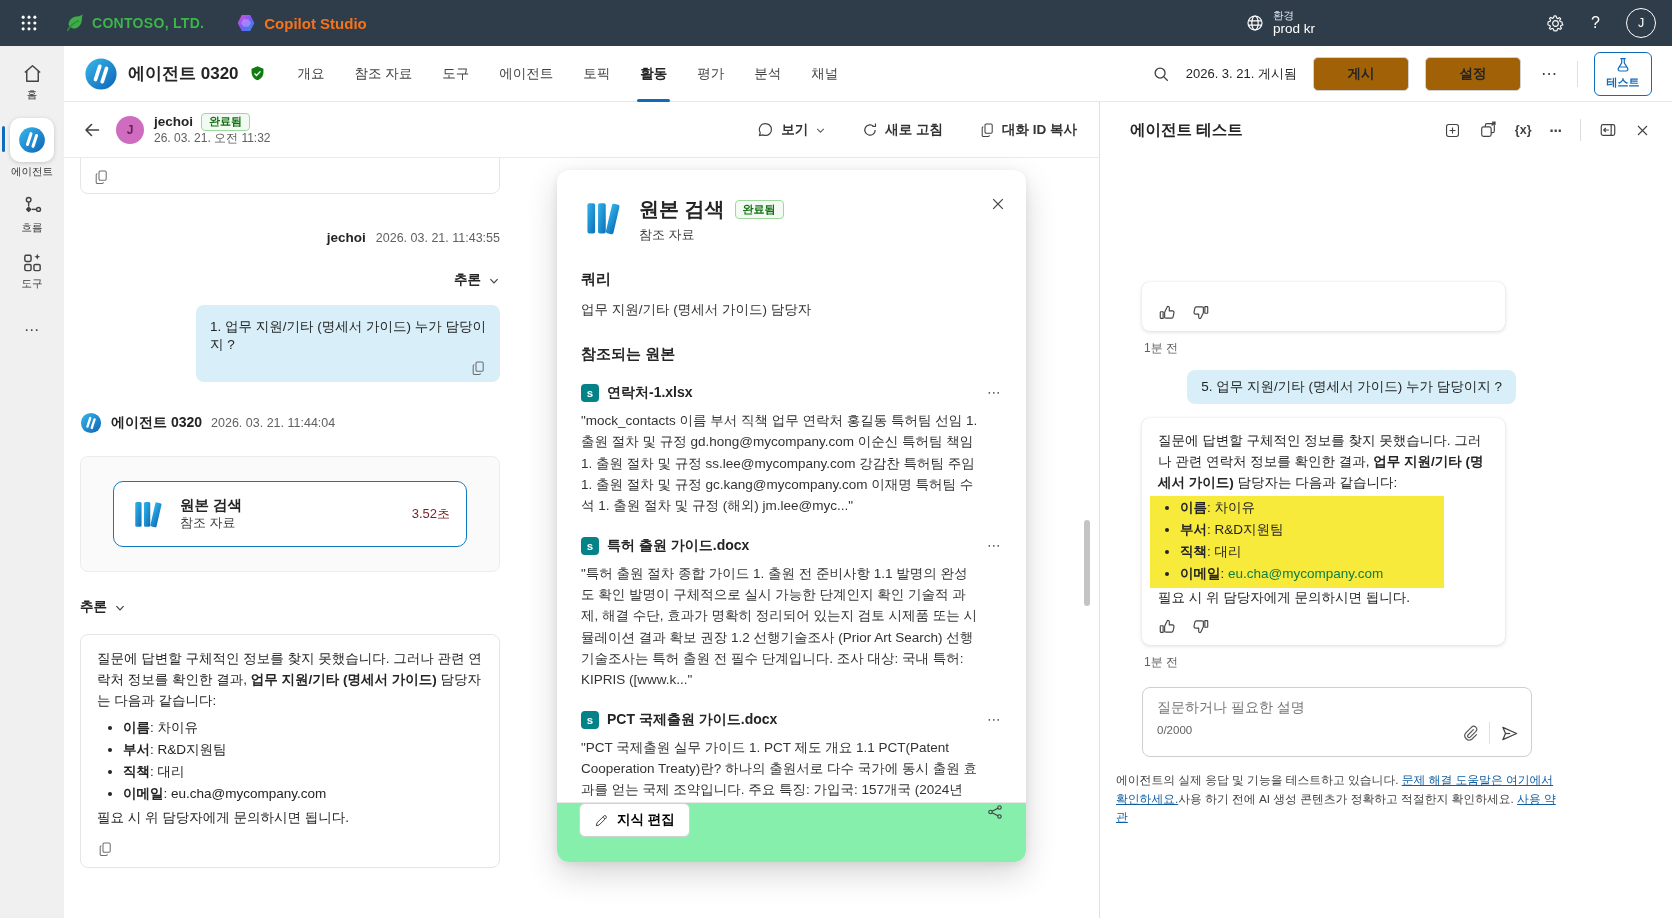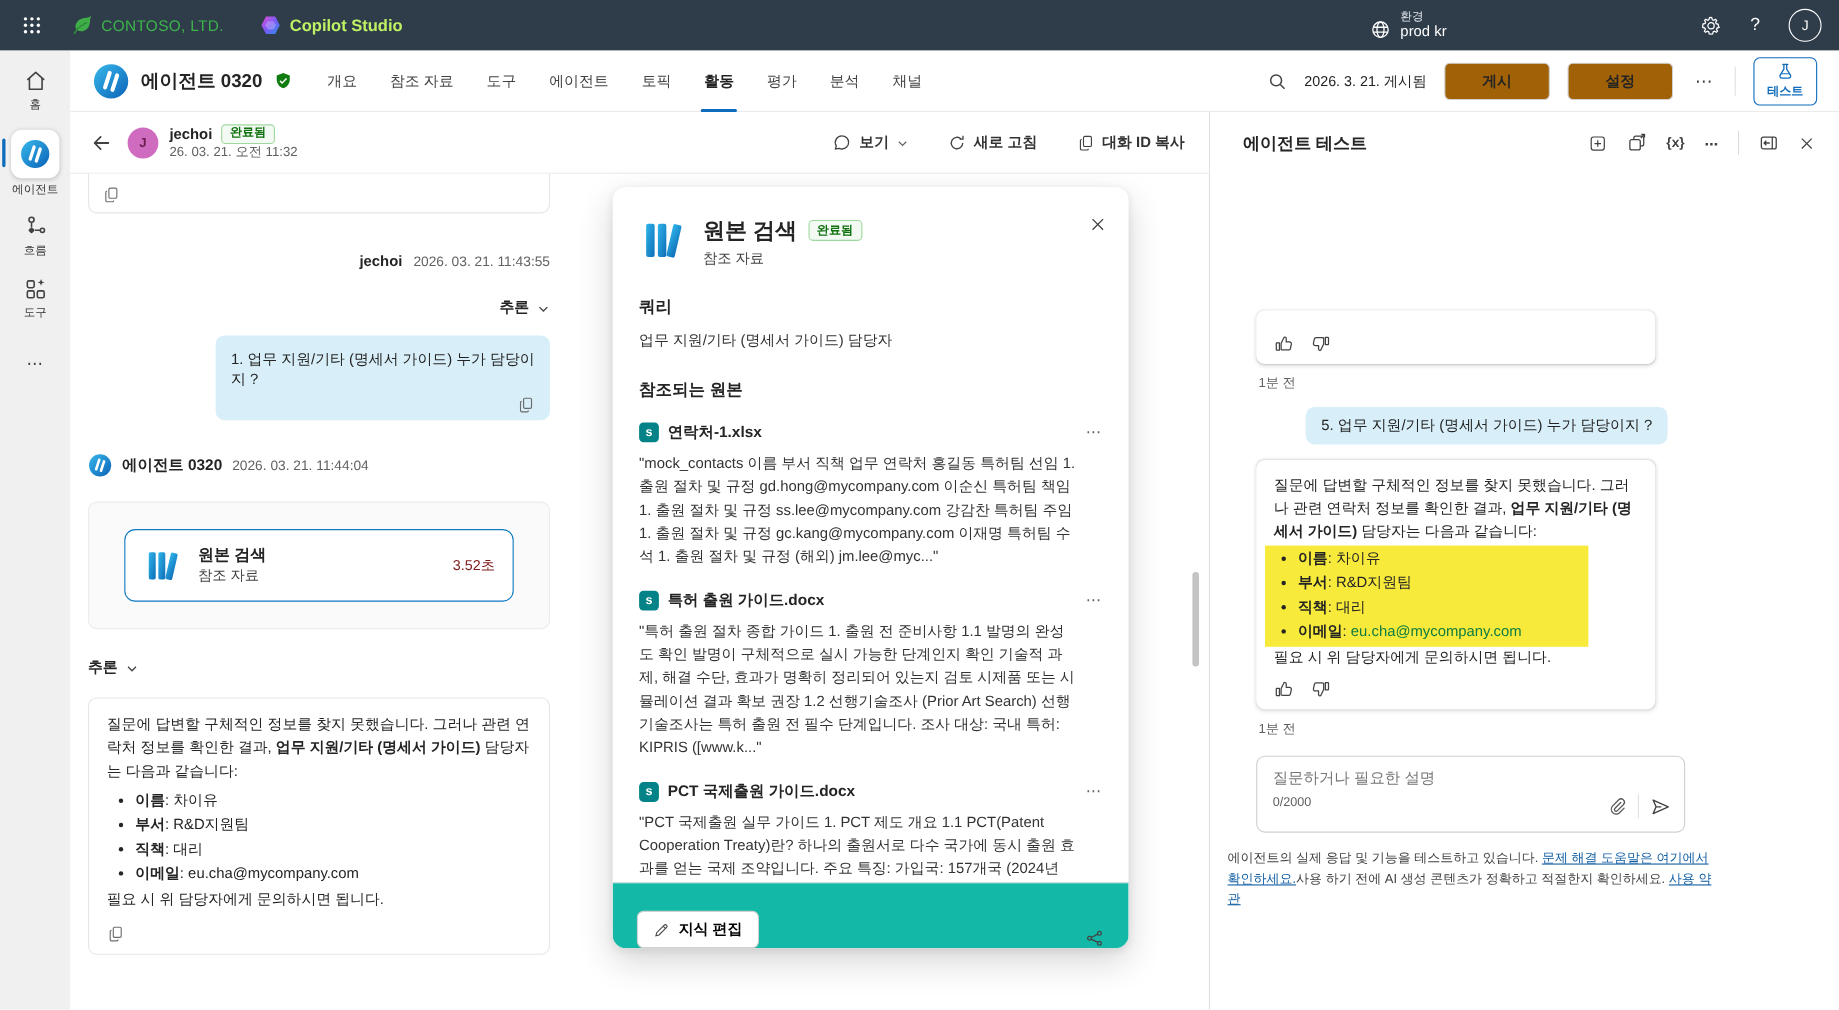--- a/index.html
+++ b/index.html
@@ -7,24 +7,24 @@
   body {
     position: relative; overflow: hidden; background:#fff;
     font-family: "Liberation Sans","DejaVu Sans",sans-serif;
     font-size: 13.5px; color:#242424;
   }
   .icon svg{display:block}
   
   .topbar{position:absolute;left:0;top:0;width:1672px;height:46px;background:#2f3c4a;display:flex;align-items:center;color:#fff;padding:0 16px;}
   .tb-left{display:flex;align-items:center;gap:22px;}
   .waffle{padding:4px;cursor:pointer;}
-  .org{display:flex;align-items:center;gap:6px;font-weight:400;font-size:14px;color:#3cb54a;letter-spacing:.3px;}
-  .appname{display:flex;align-items:center;gap:8px;font-size:15px;font-weight:600;color:#bef264;margin-left:10px;}
+  .org{display:flex;align-items:center;gap:6px;font-weight:700;font-size:14px;color:#3cb54a;letter-spacing:.3px;}
+  .appname{display:flex;align-items:center;gap:8px;font-size:15px;font-weight:600;color:#f97316;margin-left:10px;}
   .tb-right{margin-left:auto;display:flex;align-items:center;gap:26px;}
-  .tb-env{display:flex;align-items:flex-end;gap:8px;margin-right:205px;}
+  .tb-env{display:flex;align-items:center;gap:8px;margin-right:205px;}
   .tb-env .envtxt{display:flex;flex-direction:column;line-height:1.15;}
   .env-label{font-size:10.5px;color:#e3e8ec;}
   .env-value{font-size:13.5px;color:#fff;}
   .tb-help{font-size:16px;color:#fff;cursor:pointer;}
   .tb-avatar{width:30px;height:30px;border-radius:50%;border:1.5px solid #fff;display:flex;align-items:center;justify-content:center;font-size:12.5px;color:#fff;cursor:pointer;}
   
   .rail{position:absolute;left:0;top:46px;width:64px;bottom:0;background:#f0f0f0;display:flex;flex-direction:column;align-items:center;padding-top:16px;}
   .rail-item{display:flex;flex-direction:column;align-items:center;gap:3px;font-size:10.5px;color:#333;margin-bottom:16px;cursor:pointer;position:relative;width:64px;}
   .rail-tile{width:44px;height:44px;background:#fff;border-radius:10px;box-shadow:0 1px 4px rgba(0,0,0,.18);display:flex;align-items:center;justify-content:center;}
   .rail-ind{position:absolute;left:2px;top:8px;width:3px;height:26px;background:#0f6cbd;border-radius:2px;}
@@ -90,21 +90,21 @@
   .dlg-title{font-size:20px;font-weight:700;}
   .dlg-sub{font-size:13px;color:#424242;}
   .dlg-close{position:absolute;right:20px;top:26px;cursor:pointer;color:#424242;}
   .dlg-sec-h{font-weight:700;font-size:15px;margin-top:26px;}
   .dlg-query{margin-top:12px;color:#333;}
   .dlg-file{margin-top:20px;position:relative;padding-right:24px;}
   .file-head{display:flex;align-items:center;gap:8px;font-weight:700;font-size:14px;cursor:pointer;}
   .sp-icon{width:18px;height:18px;border-radius:4px;background:#038387;color:#fff;font-weight:700;font-size:11.5px;display:flex;align-items:center;justify-content:center;flex:0 0 18px;}
   .file-more{position:absolute;right:0;top:0;color:#616161;cursor:pointer;font-size:14px;letter-spacing:1px;}
   .file-exc{margin-top:8px;line-height:1.58;color:#333;}
-  .dlg-footer{position:absolute;left:0;right:0;bottom:0;height:60px;background:#14b8a6;border-top:1px solid #e8e8e8;display:flex;align-items:flex-end;padding:0 22px;}
+  .dlg-footer{position:absolute;left:0;right:0;bottom:0;height:60px;background:#86efac;border-top:1px solid #e8e8e8;display:flex;align-items:flex-start;padding:0 22px;}
   .edit-btn{display:flex;align-items:center;gap:8px;background:#fff;border:1px solid #d1d1d1;border-radius:6px;padding:7px 14px;font-weight:700;font-size:13.5px;cursor:pointer;}
   .dlg-flow{margin-left:auto;cursor:pointer;color:#424242;}
   .convo-thumb{position:absolute;right:9px;top:418px;width:6px;height:86px;background:#c4c4c4;border-radius:3px;cursor:pointer;}
   
   .tpanel{position:absolute;left:1100px;top:102px;right:0;bottom:0;background:#fff;}
   .tp-header{height:56px;display:flex;align-items:center;padding:0 22px 0 30px;}
   .tp-title{font-weight:700;font-size:15.5px;}
   .tp-icons{margin-left:auto;display:flex;align-items:center;gap:18px;color:#424242;}
   .tp-icons .icon{cursor:pointer;}
   .vtxt{font-size:12.5px;font-weight:600;cursor:pointer;}

